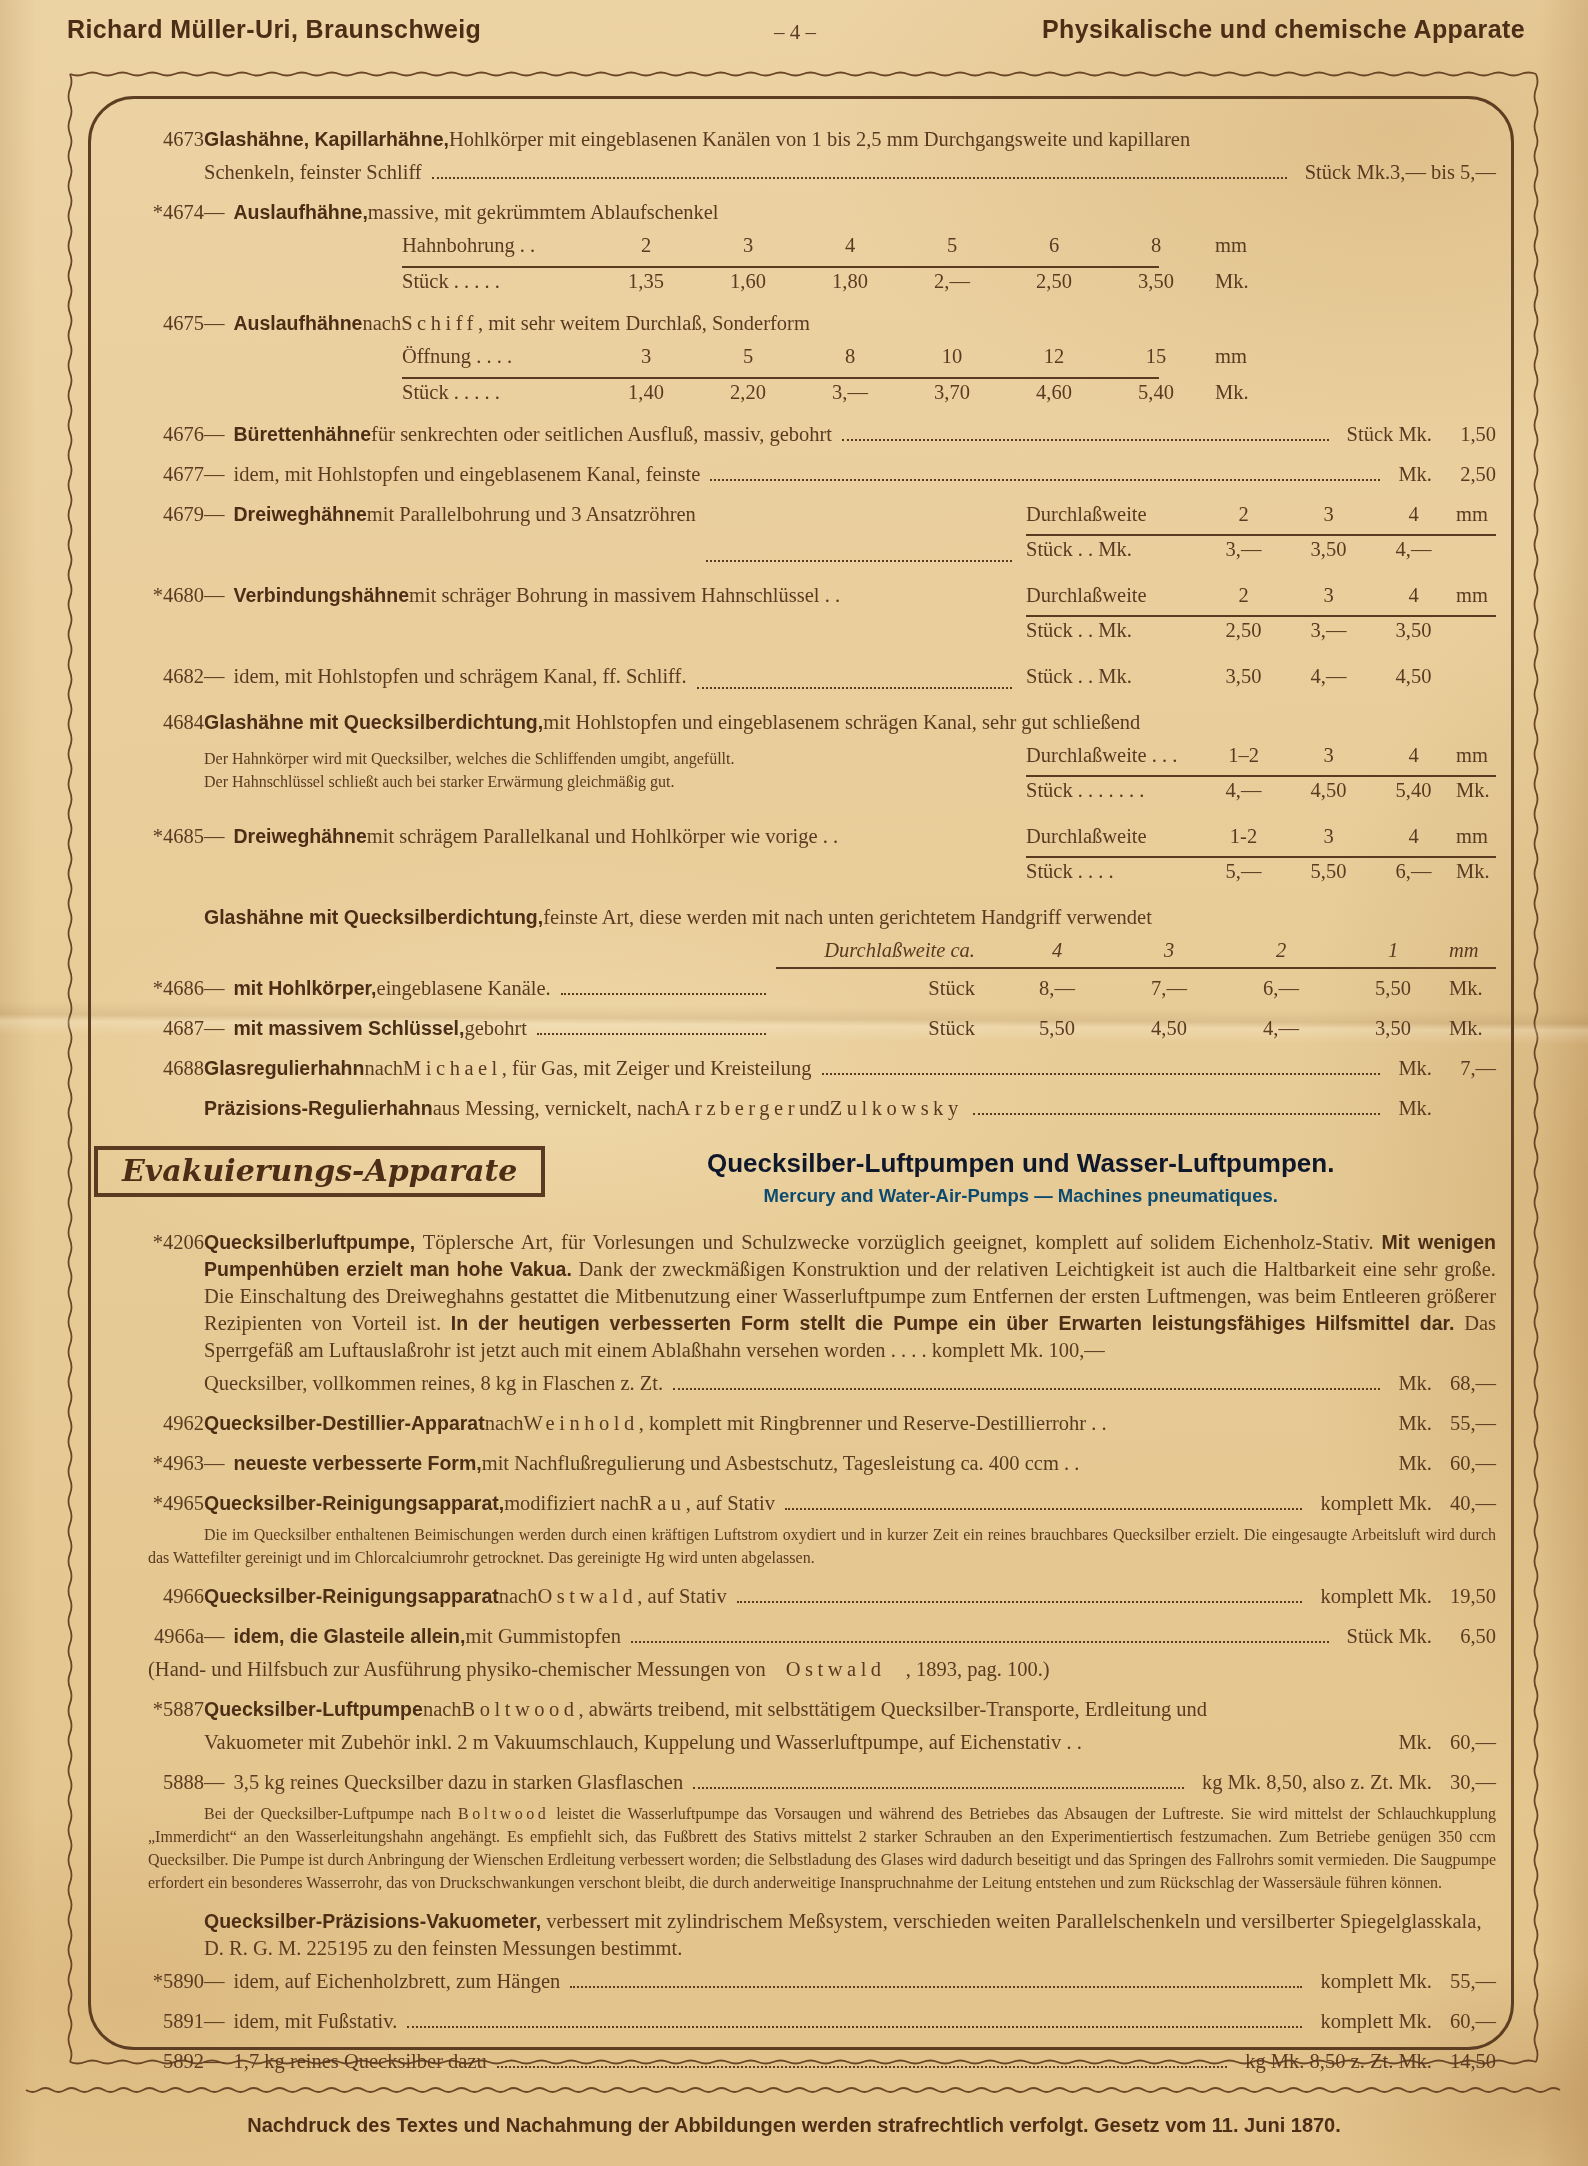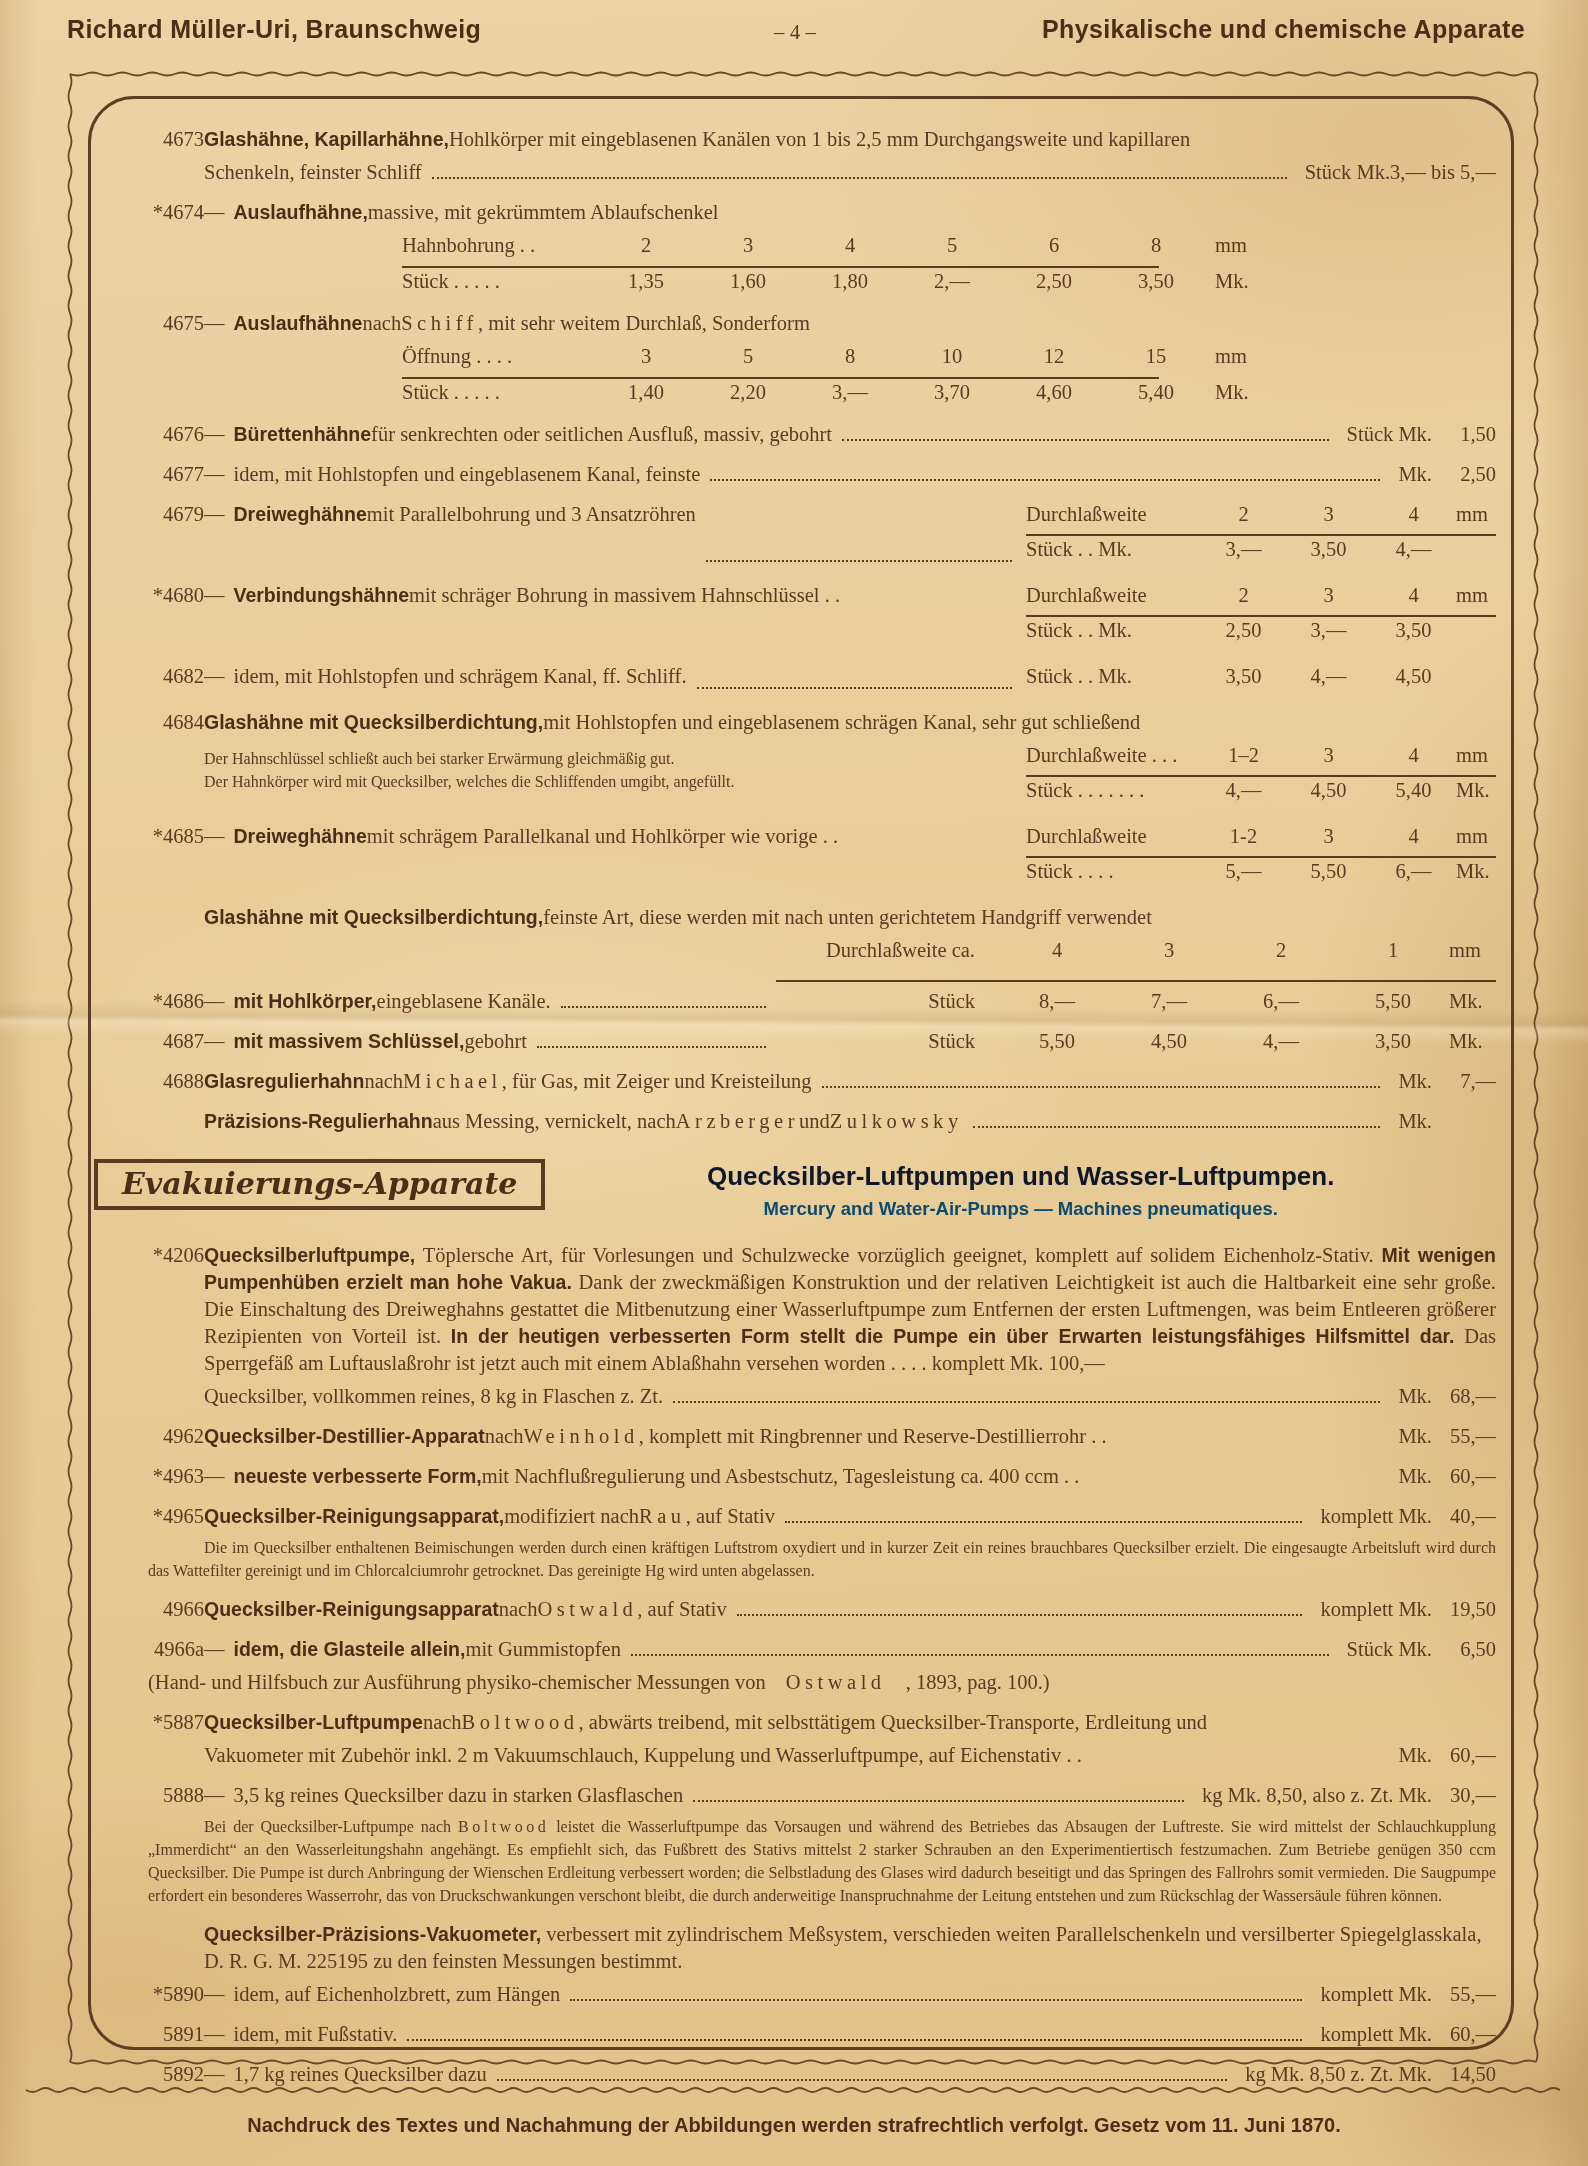--- a/index.html
+++ b/index.html
@@ -51,21 +51,21 @@
   .ctr{display:grid;grid-template-columns:185px repeat(6,86px) 56px;align-items:baseline;height:34px;gap:16px;}
   .ctr.hd{border-bottom:2px solid #5a3a21;}
   .ctv{text-align:center;}
   
   .rt{flex:0 0 470px;margin-left:4px;}
   .rtr{display:grid;grid-template-columns:175px 85px 85px 85px 40px;align-items:baseline;height:33px;}
   .rtr.hd{border-bottom:2px solid #5a3a21;}
   .rtv{text-align:center;}
   
   .gt{flex:0 0 720px;display:grid;grid-template-columns:225px repeat(4,112px) 47px;align-items:baseline;}
-  .gt.hd{border-bottom:2px solid #5a3a21;padding-bottom:16px;}
+  .gt.hd{border-bottom:2px solid #5a3a21;padding-bottom:3px;font-style:italic;}
   .gl{text-align:right;padding-right:26px;white-space:nowrap;}
   .gv{text-align:center;}
   
   .sm{font-size:16px;line-height:23px;}
   .s4684{flex:1;padding-top:5px;}
   .note{margin:0 0 14px 36px;text-align:justify;}
   .note.ind{text-indent:56px;}
   .indent36{margin-left:36px;gap:20px;}
   
   .section{display:flex;align-items:flex-start;margin:24px 0 20px;}
@@ -254,22 +254,22 @@
   </div>
 
   <div class="row tight">
     <span class="num">4684</span>
     <span class="lead">Glashähne mit Quecksilberdichtung,</span>
     <span class="t"> mit Hohlstopfen und eingeblasenem schrägen Kanal, sehr gut schließend</span>
   </div>
   <div class="row" style="align-items:flex-start">
     <span class="num"></span>
     <div class="sm s4684">
+      <div>Der Hahnkörper wird mit Quecksilber, welches die Schliffenden umgibt, angefüllt.</div>
       <div>Der Hahnschlüssel schließt auch bei starker Erwärmung gleichmäßig gut.</div>
-      <div>Der Hahnkörper wird mit Quecksilber, welches die Schliffenden umgibt, angefüllt.</div>
     </div>
     <div class="rt">
       <div class="rtr hd">
         <span>Durchlaßweite . . .</span>
         <span class="rtv">1–2</span>
         <span class="rtv">3</span>
         <span class="rtv">4</span>
         <span>mm</span>
       </div>
       <div class="rtr">

